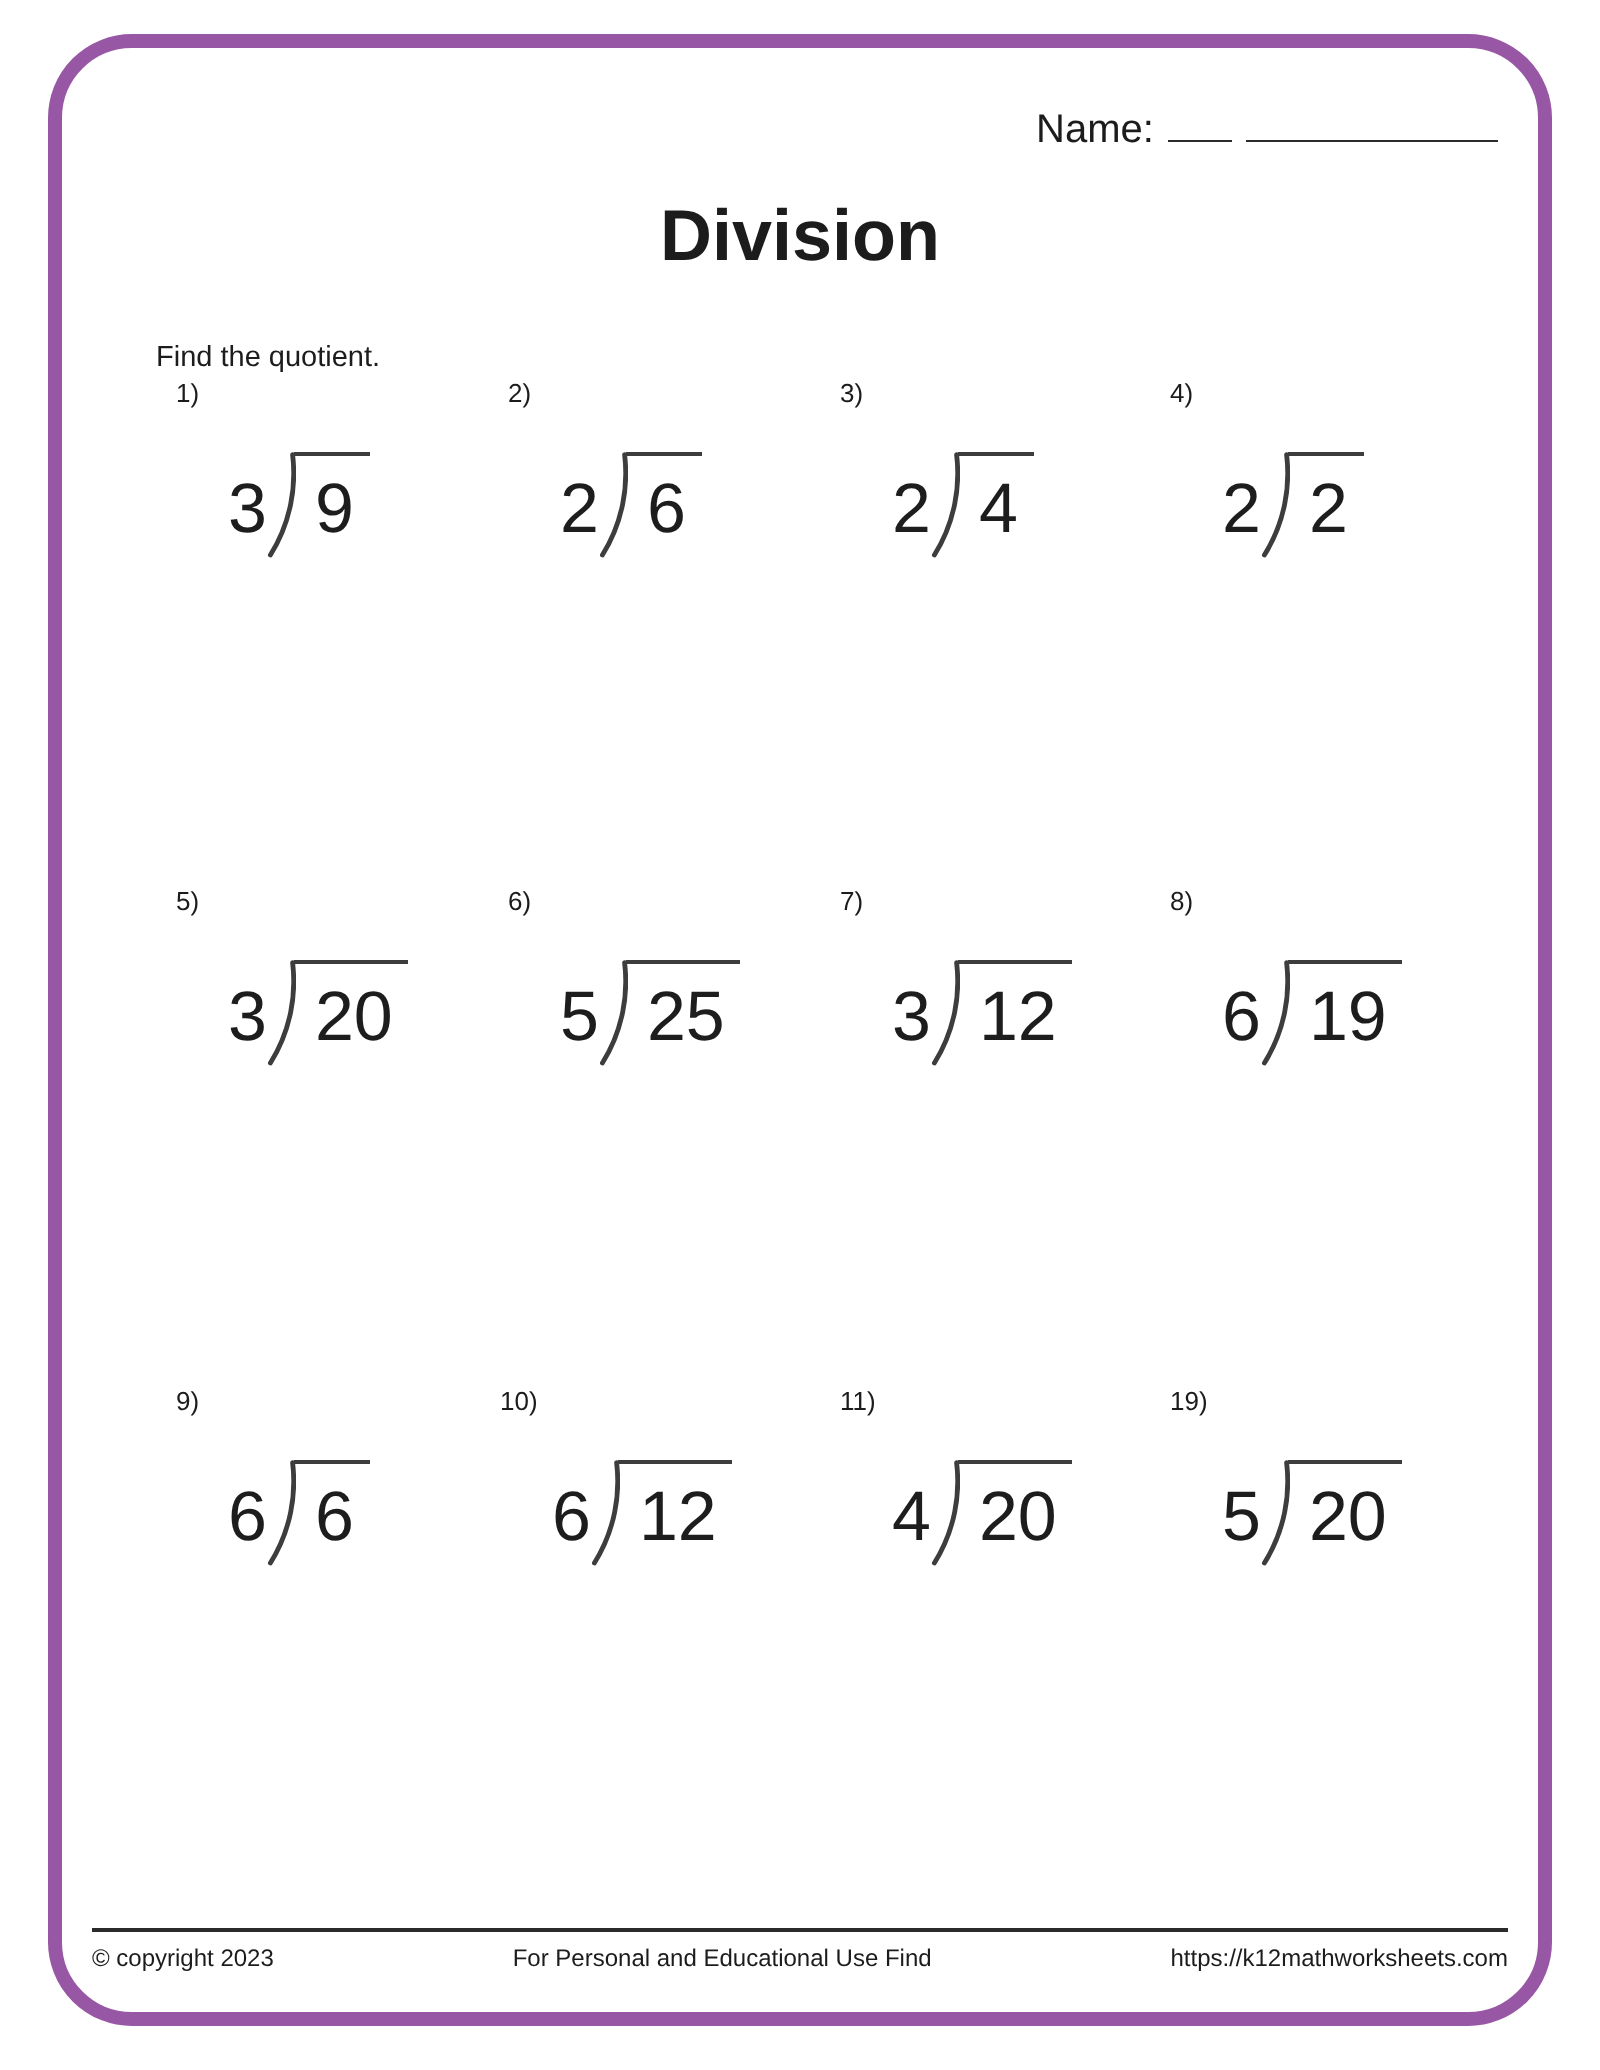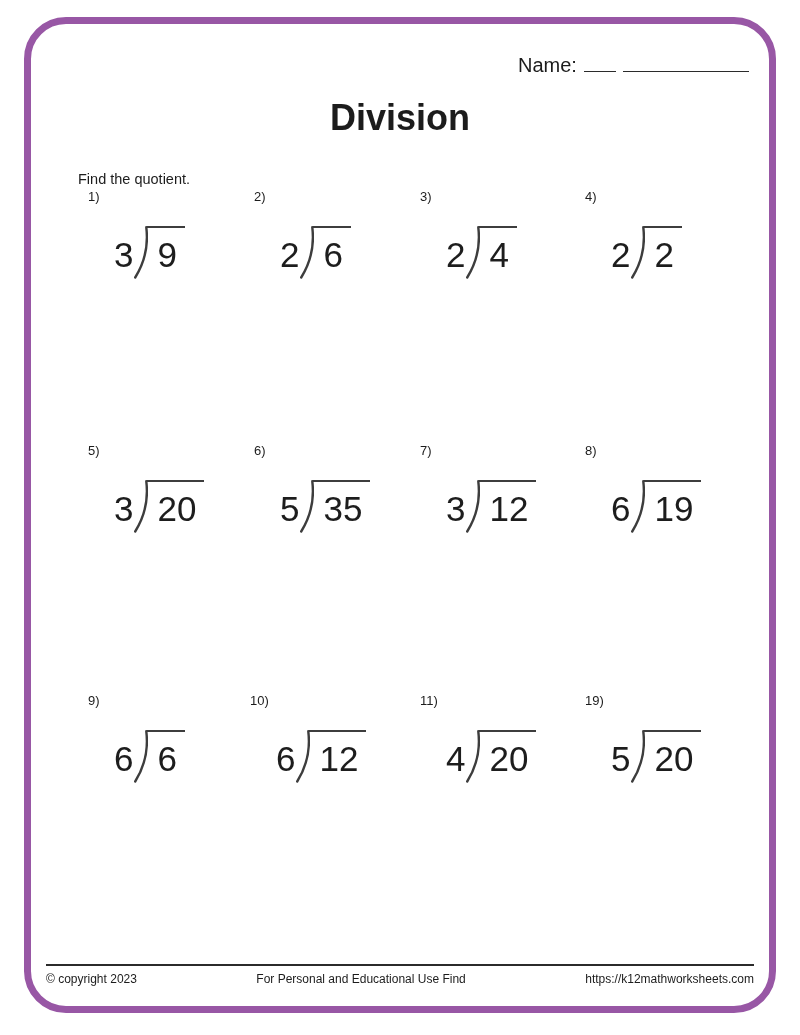--- a/index.html
+++ b/index.html
@@ -155,21 +155,21 @@
     </div>
   </div>
   <div class="cell" style="left:254px; top:443px">
     <div class="qnum">6)</div>
     <div class="expr">
       <span class="divisor">5</span>
       <span class="radicand">
         <svg class="curve" width="15" height="53" viewBox="0 0 15 53">
             <path d="M13.3 1.3 C15.2 17, 12.5 35, 2.2 51.5" stroke="#3d3d3d" stroke-width="2.4" fill="none" stroke-linecap="round"></path>
           </svg>
-        <span>35</span>
+        <span>25</span>
       </span>
     </div>
   </div>
   <div class="cell" style="left:420px; top:443px">
     <div class="qnum">7)</div>
     <div class="expr">
       <span class="divisor">3</span>
       <span class="radicand">
         <svg class="curve" width="15" height="53" viewBox="0 0 15 53">
             <path d="M13.3 1.3 C15.2 17, 12.5 35, 2.2 51.5" stroke="#3d3d3d" stroke-width="2.4" fill="none" stroke-linecap="round"></path>

